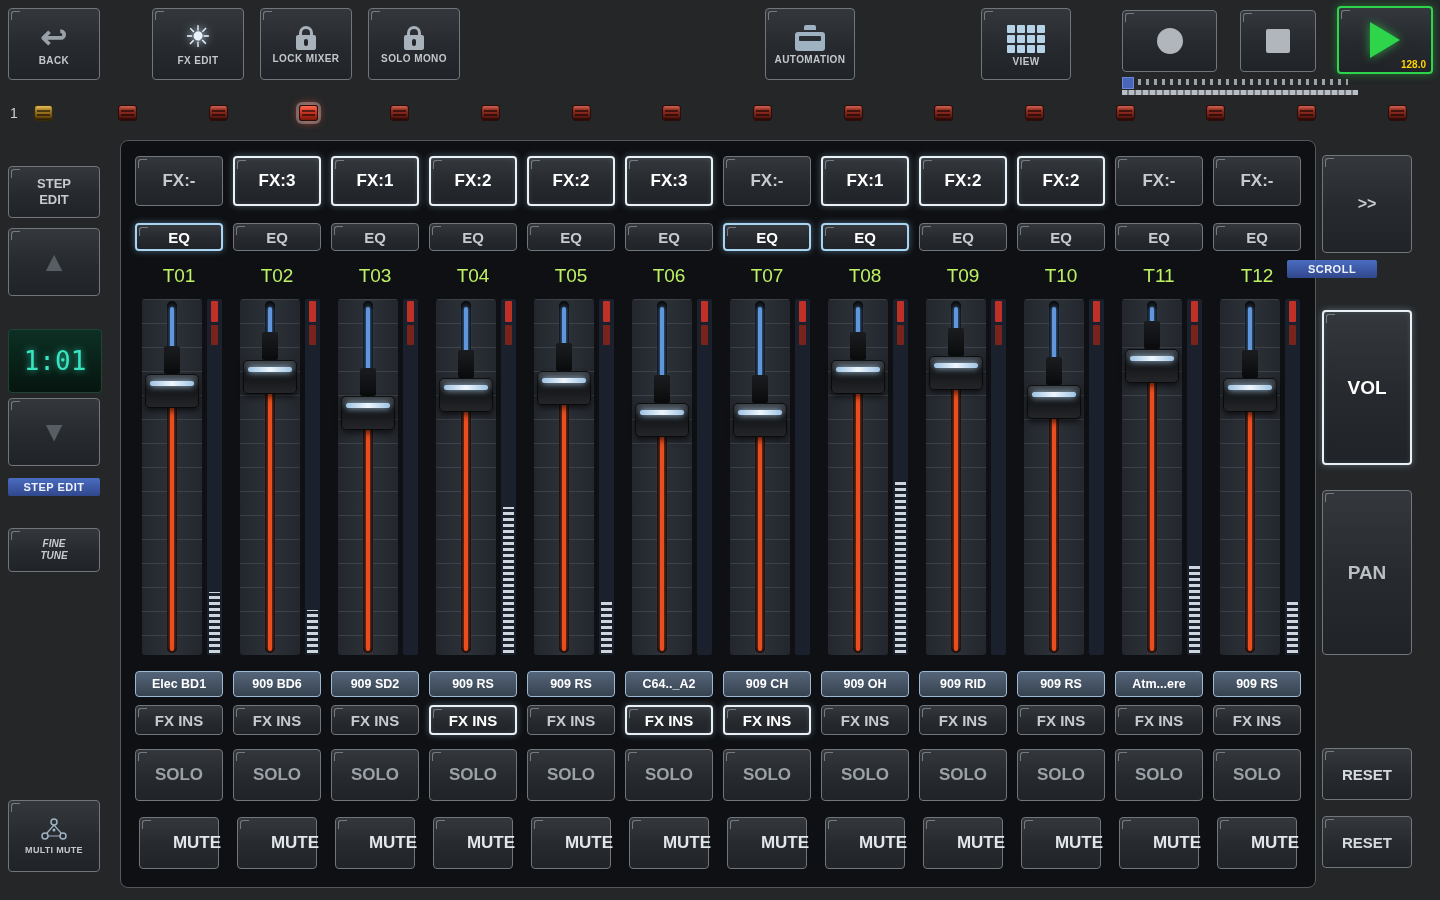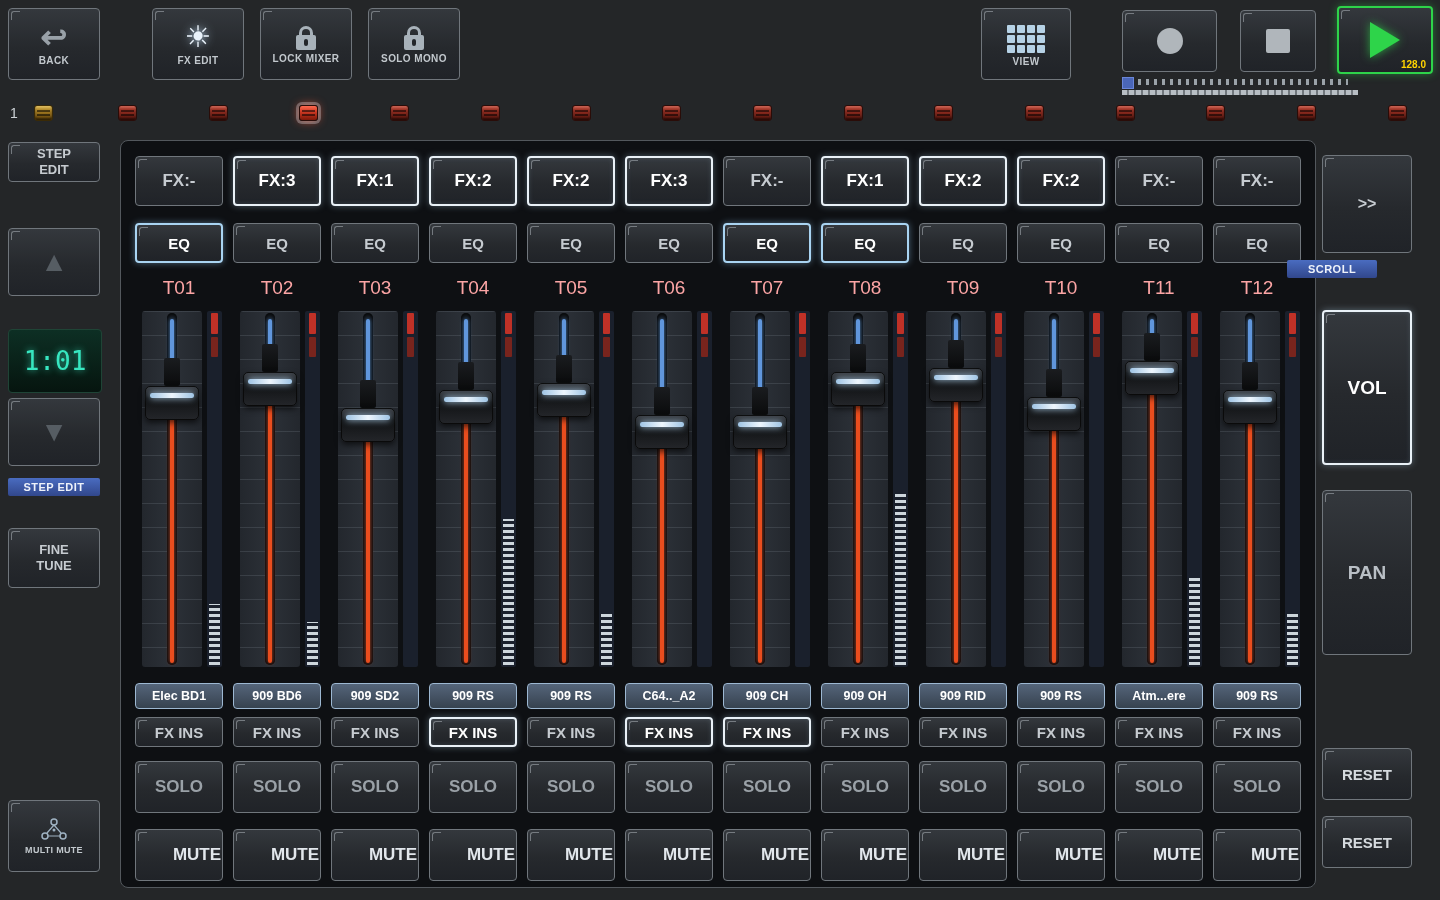--- a/index.html
+++ b/index.html
@@ -62,22 +62,22 @@
        display:flex;align-items:center;justify-content:center;text-shadow:0 0 7px rgba(55,230,192,.75);}
   .badge{background:linear-gradient(180deg,#4a6cc0,#31478c);color:#eef2fa;font-size:11px;font-weight:bold;
        display:flex;align-items:center;justify-content:center;border-radius:2px;letter-spacing:.5px;position:absolute;}
   .mmlabel{font-size:9px;font-weight:bold;color:#c2c8cd;letter-spacing:.3px;}
 
   
   #panel{position:absolute;left:120px;top:140px;width:1196px;height:748px;background:#0e1013;
          border:1px solid #53585d;border-radius:8px;box-sizing:border-box;display:flex;padding:15px 9px 0;}
   .channel{width:98px;display:flex;flex-direction:column;align-items:center;flex:0 0 98px;}
   .fx{width:88px;height:50px;font-size:17px;font-weight:bold;}
-  .eq{width:88px;height:40px;margin-top:17px;font-size:15px;font-weight:bold;}
-  .tid{margin-top:12px;height:26px;font-size:19px;color:#fca5a5;display:flex;align-items:center;}
+  .eq{width:88px;height:28px;margin-top:17px;font-size:15px;font-weight:bold;}
+  .tid{margin-top:12px;height:26px;font-size:19px;color:#bef264;display:flex;align-items:center;}
   .fader{width:98px;height:362px;margin-top:10px;position:relative;}
   .slot{position:absolute;left:12px;top:0;bottom:6px;width:60px;border-radius:3px;
         background-image:repeating-linear-gradient(180deg,rgba(130,140,150,.22) 0 1px,transparent 1px 24px),
                          linear-gradient(90deg,#23272d,#2c3138 50%,#23272d);}
   .groove{position:absolute;left:50%;margin-left:-5px;top:2px;bottom:2px;width:10px;background:#15181c;
         border-radius:5px;box-shadow:inset 0 0 5px #000;}
   .vline{position:absolute;left:40px;width:4px;border-radius:2px;}
   .vline.blue{top:8px;background:#6096dc;box-shadow:0 0 4px rgba(90,150,220,.85);}
   .vline.orange{bottom:10px;background:#ea4d1e;box-shadow:0 0 4px rgba(234,77,30,.75);}
   .knob{position:absolute;left:15px;width:54px;height:62px;z-index:2;display:flex;flex-direction:column;align-items:center;}
@@ -90,21 +90,21 @@
   .clip{position:absolute;top:2px;left:4px;width:7px;height:44px;display:flex;flex-direction:column;gap:3px;}
   .clip i{display:block;width:100%;flex:1;background:#bf3127;border-radius:1px;}
   .clip i:last-child{background:#78241d;}
   .meter{position:absolute;bottom:2px;left:2px;width:11px;
         background-image:repeating-linear-gradient(0deg,#cdd6dc 0 3px,rgba(0,0,0,0) 3px 6px);}
   .tname{width:88px;height:26px;margin-top:10px;font-size:12.5px;font-weight:bold;color:#fff;
         background:linear-gradient(180deg,#55657a,#36424f);border:1px solid #9db8d2;white-space:nowrap;overflow:hidden;padding:0 2px;}
   .tname::before{display:none;}
   .fxins{width:88px;height:30px;margin-top:8px;font-size:15px;font-weight:bold;}
   .solo{width:88px;height:52px;margin-top:14px;font-size:17px;font-weight:bold;color:#9aa1a7;}
-  .mute{width:88px;height:52px;margin-top:16px;font-size:17px;font-weight:bold;color:#e2e7ec;padding-left:36px;}
+  .mute{width:80px;height:52px;margin-top:16px;font-size:17px;font-weight:bold;color:#e2e7ec;padding-left:36px;}
 
   
   .rb{position:absolute;left:1322px;width:90px;}
 </style>
 </head>
 <body>
 
 <div id="stage">
 
   <div class="btn tb" style="left:8px;width:92px;">
@@ -115,20 +115,24 @@
     <span class="isun">☀</span>
     <span class="lbl">FX EDIT</span>
   </div>
   <div class="btn tb" style="left:260px;width:92px;">
     <span class="ilock"></span>
     <span class="lbl">LOCK MIXER</span>
   </div>
   <div class="btn tb" style="left:368px;width:92px;">
     <span class="ilock"></span>
     <span class="lbl">SOLO MONO</span>
+  </div>
+  <div class="btn tb" style="left:765px;width:90px;">
+    <span class="imach"></span>
+    <span class="lbl">AUTOMATION</span>
   </div>
   <div class="btn tb" style="left:981px;width:90px;">
     <span class="igrid">
         <i></i>
         <i></i>
         <i></i>
         <i></i>
         <i></i>
         <i></i>
         <i></i>
@@ -167,31 +171,31 @@
       <div class="pad" style="left: 752.9px;"></div>
       <div class="pad" style="left: 843.6px;"></div>
       <div class="pad" style="left: 934.3px;"></div>
       <div class="pad" style="left: 1025px;"></div>
       <div class="pad" style="left: 1115.7px;"></div>
       <div class="pad" style="left: 1206.4px;"></div>
       <div class="pad" style="left: 1297.1px;"></div>
       <div class="pad" style="left: 1387.8px;"></div>
     </div>
 
-  <div class="btn lb pre" style="top:142px;height:40px;font-size:13px;font-weight:bold;">STEP
+  <div class="btn lb pre" style="top:166px;height:52px;font-size:13px;font-weight:bold;">STEP
 EDIT</div>
   <div class="btn lb" style="top:228px;height:68px;">
     <span class="arrow">▲</span>
   </div>
   <div class="lcd">1:01</div>
   <div class="btn lb" style="top:398px;height:68px;">
     <span class="arrow">▼</span>
   </div>
   <div class="badge" style="left:8px;top:478px;width:92px;height:18px;">STEP EDIT</div>
-  <div class="btn lb pre" style="top:528px;height:60px;font-size:13px;font-weight:bold;">FINE
+  <div class="btn lb pre" style="top:528px;height:44px;font-size:10px;font-weight:bold;font-style:italic;">FINE
 TUNE</div>
   <div class="btn lb" style="top:800px;height:72px;gap:4px;">
     <svg width="30" height="24" viewBox="0 0 30 24">
       <circle cx="15" cy="5" r="3" fill="none" stroke="#9fb2c2" stroke-width="1.5"></circle>
       <circle cx="6" cy="19" r="3" fill="none" stroke="#9fb2c2" stroke-width="1.5"></circle>
       <circle cx="24" cy="19" r="3" fill="none" stroke="#9fb2c2" stroke-width="1.5"></circle>
       <path d="M15 8 L8 16 M15 8 L22 16 M9 19 L21 19" stroke="#9fb2c2" stroke-width="1.2" fill="none"></path>
       <circle cx="15" cy="13" r="1.5" fill="#9fb2c2"></circle>
     </svg>
     <span class="mmlabel">MULTI MUTE</span>

